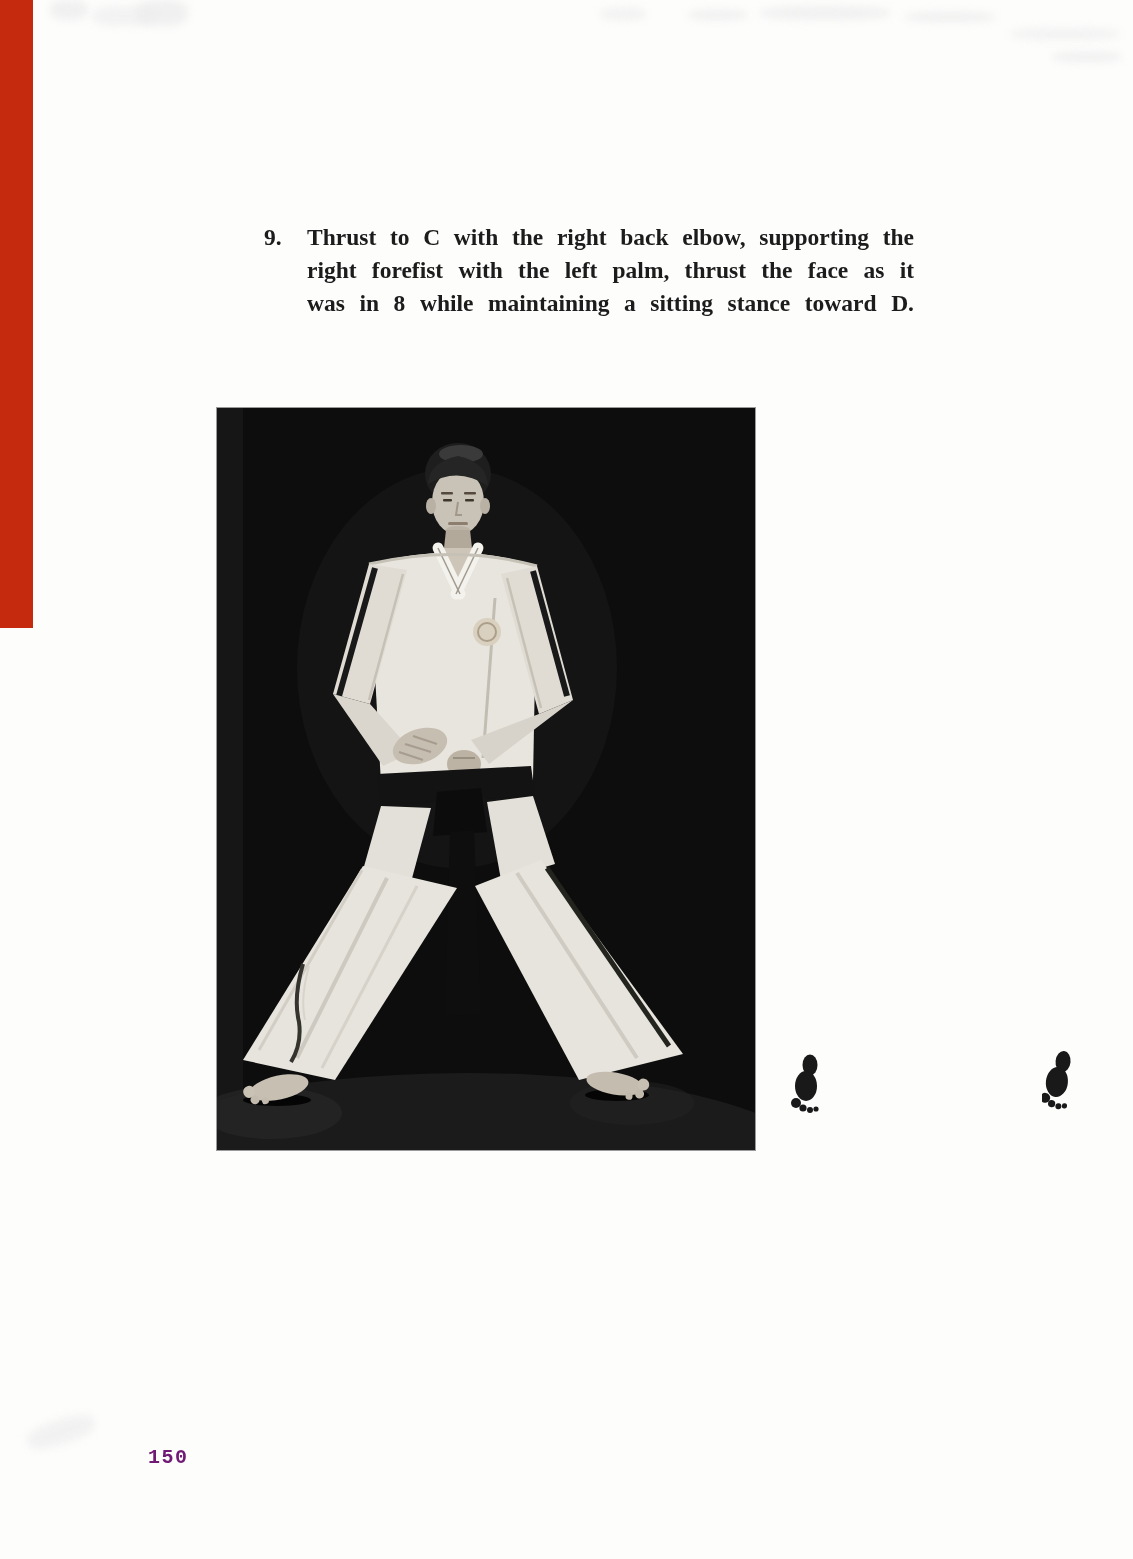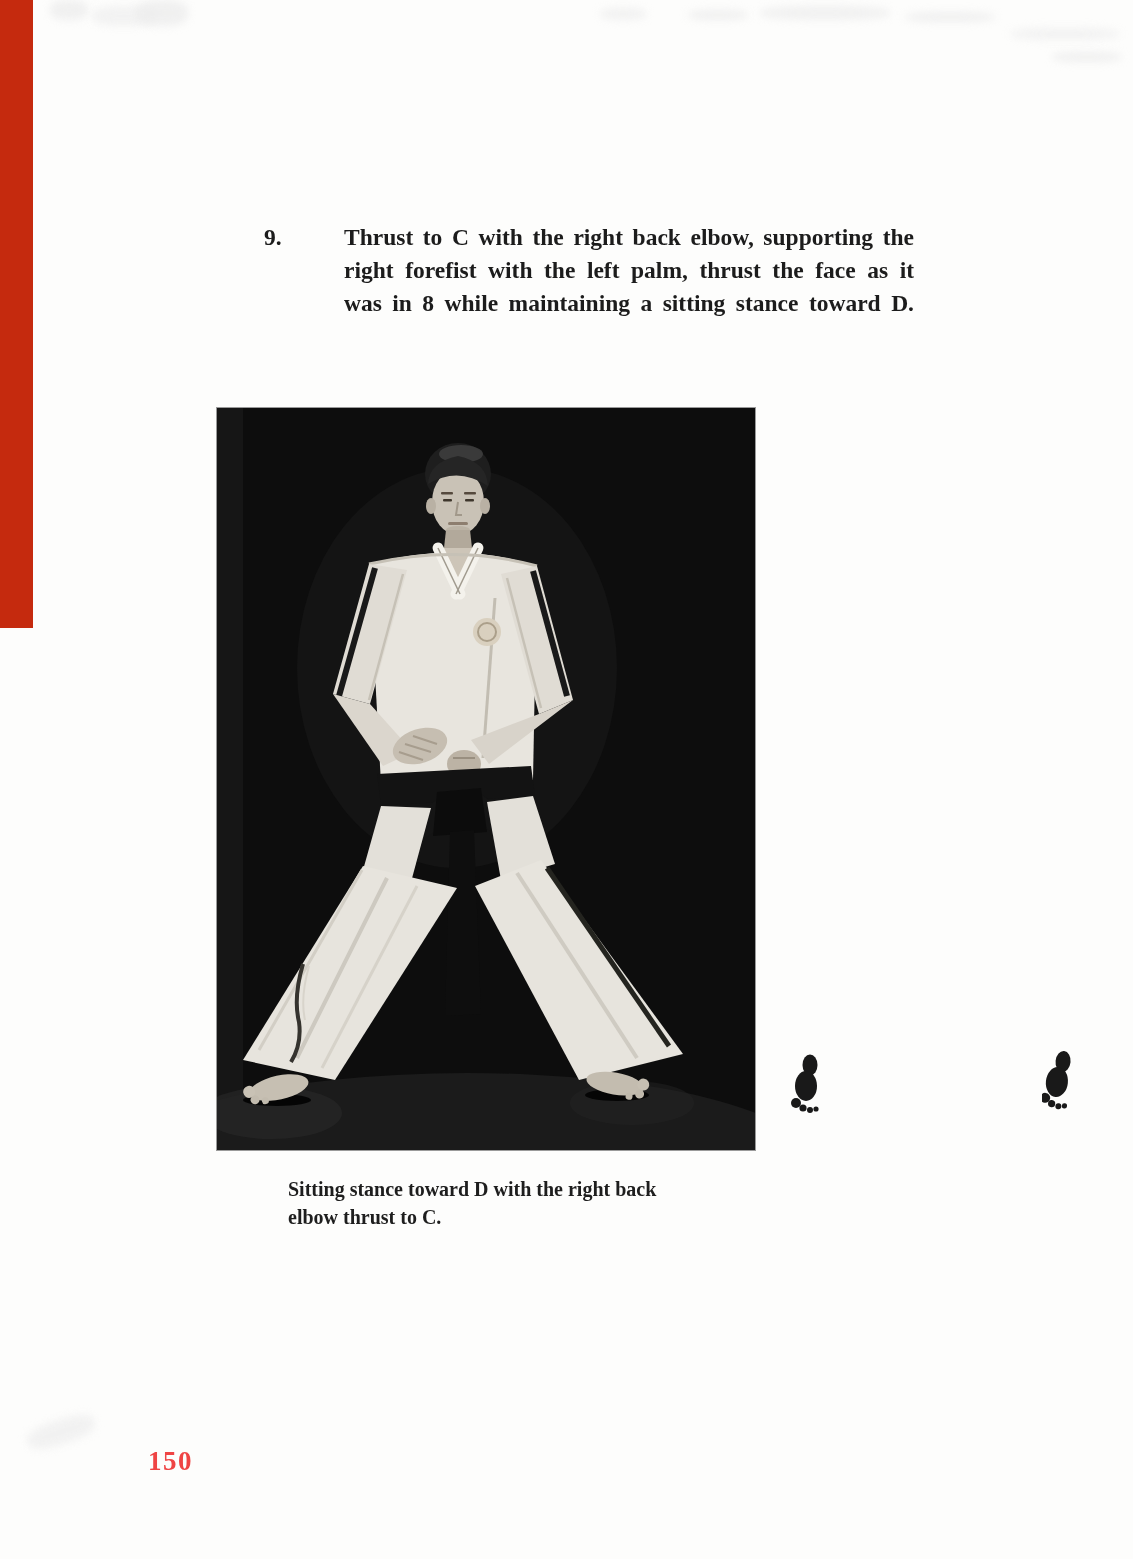--- a/index.html
+++ b/index.html
@@ -14,36 +14,36 @@
   }
   .smudge {
     position:absolute; background:#ededed; filter:blur(4px);
     border-radius:40%; opacity:.8;
   }
   .instruction {
     position:absolute; left:264px; top:221px; width:650px;
     font-weight:bold; font-size:23.5px; line-height:33px; color:#1c1c1c;
   }
   .inst-num { position:absolute; left:0; top:0; }
-  .inst-lines { margin-left:80px; }
+  .inst-lines { margin-left:43px; }
   .inst-line { text-align:justify; text-align-last:justify; }
   .photo {
     position:absolute; left:217px; top:408px; width:538px; height:742px;
     background:#0d0d0d; outline:1px solid #9a9a9a;
   }
   .photo svg { display:block; }
   .footprint { position:absolute; }
   .caption {
     position:absolute; left:288px; top:1176px; width:452px;
     font-weight:bold; font-size:20px; line-height:27.5px; color:#1e1e1e;
   }
   .page-num {
     position:absolute; left:148px; top:1446px;
-    font-family:Liberation Serif, serif;
-    font-weight:bold; font-size:27px; letter-spacing:1.5px; color:#ef4444;
+    font-family:Liberation Mono, monospace;
+    font-weight:bold; font-size:20px; letter-spacing:1.5px; color:#701a75;
   }
 </style>
 </head>
 <body>
 
 <div class="page">
 
   <div class="edge-bar"></div>
 
   <div class="smudge" style="left:50px;top:0;width:38px;height:20px;"></div>
@@ -179,20 +179,16 @@
     <g fill="#191919" transform="rotate(6 15 31)">
       <ellipse cx="19" cy="11" rx="7.5" ry="10.5"></ellipse>
       <ellipse cx="15" cy="32" rx="11" ry="15"></ellipse>
       <circle cx="5" cy="49" r="5"></circle>
       <circle cx="12" cy="54" r="3.6"></circle>
       <circle cx="19" cy="56" r="3"></circle>
       <circle cx="25" cy="55" r="2.6"></circle>
     </g>
   </svg>
 
-  <div class="caption">
-    <div>Sitting stance toward D with the right back</div>
-    <div>elbow thrust to C.</div>
-  </div>
 
   <div class="page-num">150</div>
 
 </div>
 
 </body></html>

